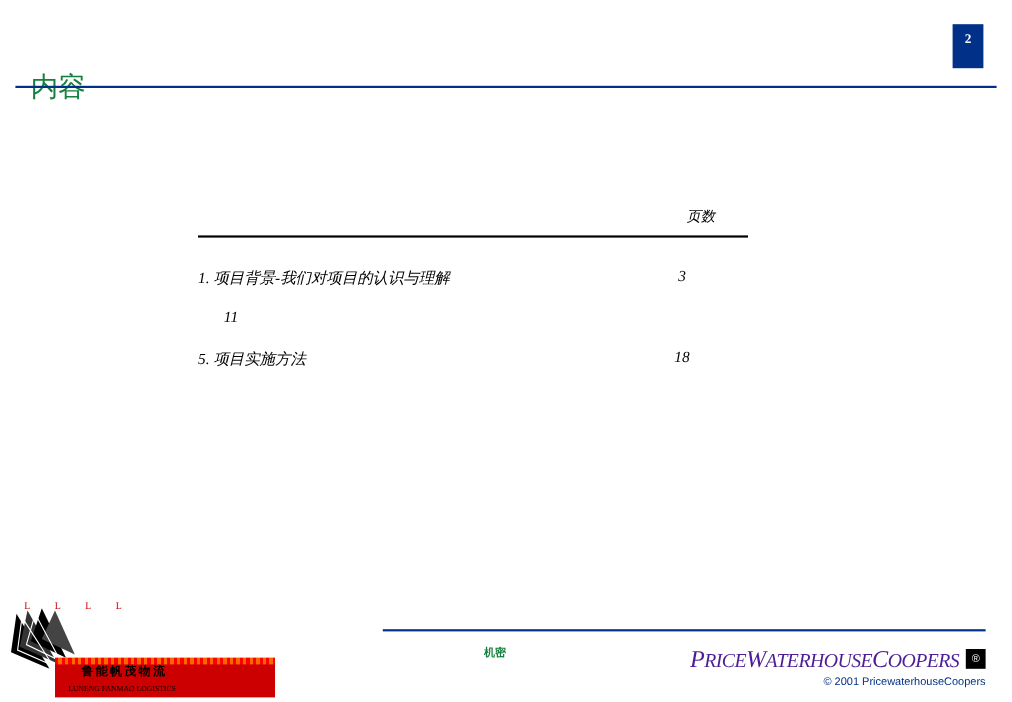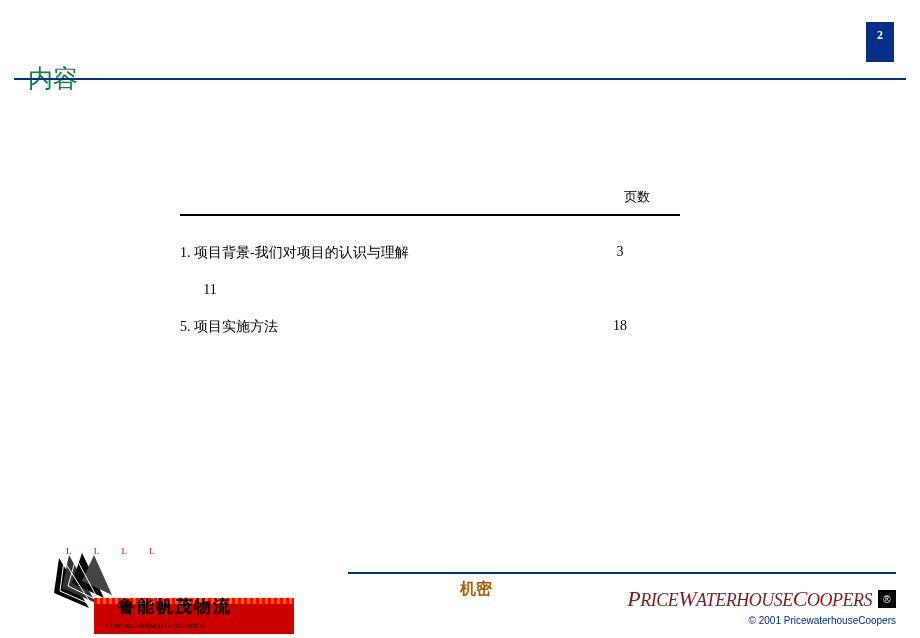--- a/index.html
+++ b/index.html
@@ -45,20 +45,21 @@
       left: 14px;
       right: 14px;
       height: 2px;
       background: #003087;
     }
     .toc-container {
       position: absolute;
       top: 188px;
       left: 180px;
       width: 500px;
+      font-style: italic;
     }
     .toc-header {
       display: flex;
       justify-content: flex-end;
       padding-right: 30px;
       font-size: 13px;
       color: #000000;
       padding-bottom: 8px;
     }
     .toc-header-rule {
@@ -83,32 +84,31 @@
       position: absolute;
       bottom: 64px;
       left: 348px;
       right: 24px;
       height: 2px;
       background: #003087;
     }
     .footer-confidential {
       position: absolute;
       bottom: 38px;
-      left: 460px;
-      color: #a16207;
-      font-size: 16px;
+      left: 440px;
+      color: #15803d;
+      font-size: 10px;
       font-weight: bold;
     }
     .footer-logo-left {
       position: absolute;
       bottom: 0;
       left: 0;
       width: 250px;
       height: 90px;
-      margin-left: 44px;
     }
     .logo-triangles {
       position: absolute;
       bottom: 30px;
       left: 10px;
     }
     .logo-triangles svg {
       display: block;
     }
     .logo-band {
@@ -126,21 +126,21 @@
       left: 0;
       right: 0;
       height: 6px;
       background: repeating-linear-gradient(90deg, #ff0000 0, #ff0000 3px, #ff6600 3px, #ff6600 6px);
     }
     .logo-text {
       position: absolute;
       bottom: 20px;
       left: 74px;
       color: #000000;
-      font-size: 17px;
+      font-size: 11px;
       font-weight: bold;
       z-index: 2;
       letter-spacing: 2px;
     }
     .logo-subtext {
       position: absolute;
       bottom: 8px;
       left: 62px;
       color: #000000;
       font-size: 7px;
@@ -159,21 +159,21 @@
       bottom: 26px;
       right: 24px;
       display: flex;
       align-items: center;
       gap: 6px;
     }
     .pwc-text {
       font-family: "Times New Roman", serif;
       font-size: 18px;
       font-style: italic;
-      color: #7f1d1d;
+      color: #4c1d95;
       letter-spacing: -0.5px;
       text-align: center;
     }
     .pwc-text .big {
       font-size: 22px;
     }
     .pwc-mark {
       width: 18px;
       height: 18px;
       background: #000000;

